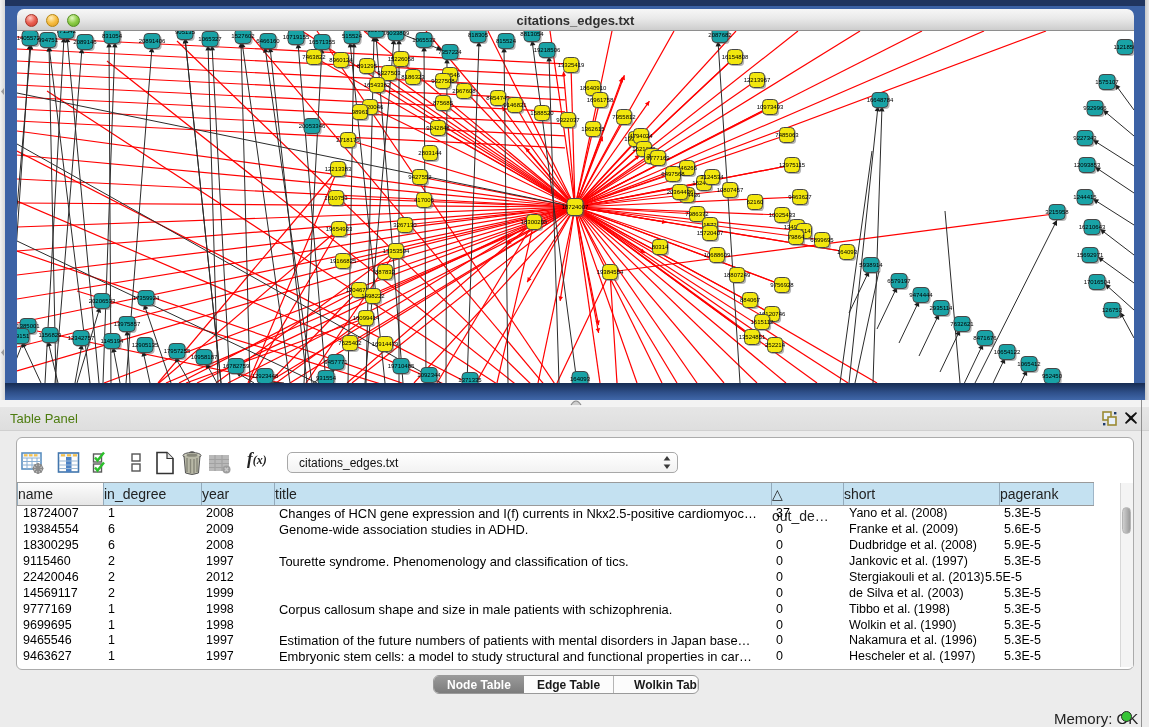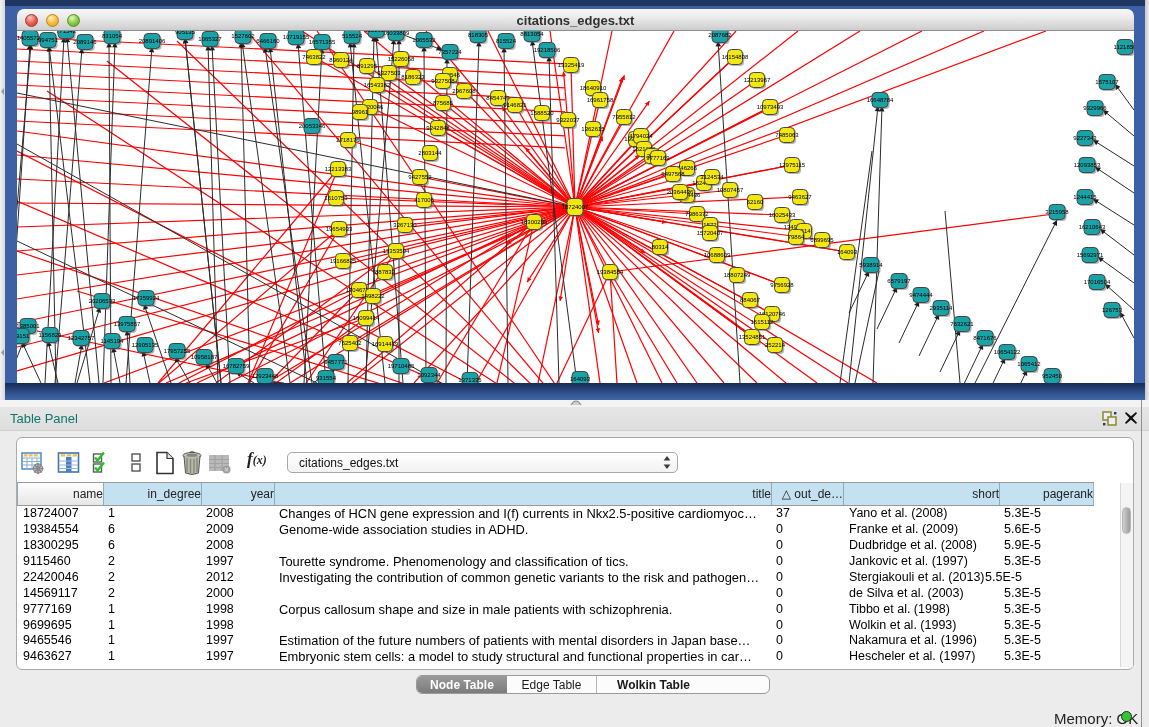--- a/index.html
+++ b/index.html
@@ -818,21 +818,21 @@
 </svg>
 
 <div class="abs" style="left:5px;top:383px;width:1140px;height:17px;background:linear-gradient(#172c52,#2e4f89 55%,#4067a9)"></div>
 
 <div class="abs" style="left:0;top:400px;width:1149px;height:327px;background:#ececec"></div>
 <div class="abs" style="left:0;top:400px;width:1149px;height:6px;background:#f3f3f3"></div>
 <svg class="abs" style="left:570px;top:400px" width="12" height="6" viewBox="0 0 12 6">
     <path d="M1 5 Q6 -3 11 5" fill="#cfcfcf" stroke="#8a8a8a" stroke-width="1.2"></path>
   </svg>
 <div class="abs" style="left:0;top:406px;width:1149px;height:25px;background:linear-gradient(#e6e6e6,#dedede);border-top:1px solid #f4f4f4;border-bottom:1px solid #d0d0d0"></div>
-<div class="abs" style="left:10px;top:411px;font-size:13px;color:#0f766e">Table Panel</div>
+<div class="abs" style="left:10px;top:411px;font-size:13px;color:#4d7c0f">Table Panel</div>
 
 <svg class="abs" style="left:1102px;top:411px" width="15" height="15" viewBox="0 0 15 15">
 <rect x="1" y="1" width="8" height="8" fill="#e8f0fa" stroke="#9a8a33" stroke-width="1.6"></rect>
 <rect x="6" y="6" width="8" height="8" fill="#e8f0fa" stroke="#9a8a33" stroke-width="1.6"></rect>
 <rect x="12" y="1" width="2.4" height="2.4" fill="#1c3a6b"></rect>
     <rect x="1" y="12" width="2.4" height="2.4" fill="#1c3a6b"></rect>
 </svg>
 <svg class="abs" style="left:1124px;top:411px" width="14" height="14" viewBox="0 0 14 14">
 <path d="M2 1 L7 5.2 L12 1 L13 2.2 L8.6 7 L13 11.8 L12 13 L7 8.8 L2 13 L1 11.8 L5.4 7 L1 2.2 Z" fill="#111"></path>
 </svg>
@@ -897,21 +897,21 @@
 
 <div class="abs" style="left:17px;top:482px;width:1077px;height:24px;background:#c4e1f1;border-top:1px solid #9a9a9a;border-bottom:1px solid #9a9a9a"></div>
 <div class="abs hdr" style="left:17px;top:483px;width:86px;background:linear-gradient(#fdfdfd,#e6e6e6)">name</div>
 <div class="abs hdr" style="left:103px;top:483px;width:98px">in_degree</div>
 <div class="abs hdr" style="left:201px;top:483px;width:73px">year</div>
 <div class="abs hdr" style="left:274px;top:483px;width:497px">title</div>
 <div class="abs hdr" style="left:771px;top:483px;width:72px">△ out_de…</div>
 <div class="abs hdr" style="left:843px;top:483px;width:156px">short</div>
 <div class="abs hdr" style="left:999px;top:483px;width:95px;border-right:1px solid #9fb6c8">pagerank</div>
 <style>
-.hdr{height:22px;font-size:12px;color:#222;text-align:right;line-height:22px;background:#c4e1f1;border-left:1px solid #93aabb}
+.hdr{height:22px;font-size:14px;color:#222;text-align:left;line-height:22px;background:#c4e1f1;border-left:1px solid #93aabb}
 .row{position:absolute;left:17px;width:1104px;height:16px;font-size:12.5px;color:#000}
 .row span{position:absolute;top:0;white-space:nowrap}
 .row .t{font-size:12.9px}
 </style>
 
 <div class="row" style="top:506px">
 <span style="left:6px">18724007</span>
     <span style="left:91px">1</span>
     <span style="left:189px">2008</span>
     <span class="t" style="left:262px">Changes of HCN gene expression and I(f) currents in Nkx2.5-positive cardiomyoc…</span>
@@ -942,48 +942,47 @@
     <span style="left:189px">1997</span>
     <span class="t" style="left:262px">Tourette syndrome. Phenomenology and classification of tics.</span>
     <span style="left:759px">0</span>
     <span style="left:832px">Jankovic et al. (1997)</span>
     <span style="left:987px">5.3E-5</span>
   </div>
 <div class="row" style="top:570px">
 <span style="left:6px">22420046</span>
     <span style="left:91px">2</span>
     <span style="left:189px">2012</span>
-    <span class="t" style="left:262px">Investigating the contribution of common genetic variants to the risk and pathogen…</span>
     <span style="left:759px">0</span>
     <span style="left:832px">Stergiakouli et al. (2013)</span>
     <span style="left:968px">5.5E-5</span>
   </div>
 <div class="row" style="top:586px">
 <span style="left:6px">14569117</span>
     <span style="left:91px">2</span>
-    <span style="left:189px">2000</span>
+    <span style="left:189px">1999</span>
     <span style="left:759px">0</span>
     <span style="left:832px">de Silva et al. (2003)</span>
     <span style="left:987px">5.3E-5</span>
   </div>
 <div class="row" style="top:602px">
 <span style="left:6px">9777169</span>
     <span style="left:91px">1</span>
     <span style="left:189px">1998</span>
     <span class="t" style="left:262px">Corpus callosum shape and size in male patients with schizophrenia.</span>
     <span style="left:759px">0</span>
     <span style="left:832px">Tibbo et al. (1998)</span>
     <span style="left:987px">5.3E-5</span>
   </div>
 <div class="row" style="top:618px">
 <span style="left:6px">9699695</span>
     <span style="left:91px">1</span>
     <span style="left:189px">1998</span>
     <span style="left:759px">0</span>
-    <span style="left:832px">Wolkin et al. (1993)</span>
+    <span style="left:832px">Wolkin et al. (1990)</span>
     <span style="left:987px">5.3E-5</span>
   </div>
 <div class="row" style="top:633px">
 <span style="left:6px">9465546</span>
     <span style="left:91px">1</span>
     <span style="left:189px">1997</span>
     <span class="t" style="left:262px">Estimation of the future numbers of patients with mental disorders in Japan base…</span>
     <span style="left:759px">0</span>
     <span style="left:832px">Nakamura et al. (1996)</span>
     <span style="left:987px">5.3E-5</span>
@@ -995,19 +994,19 @@
     <span class="t" style="left:262px">Embryonic stem cells: a model to study structural and functional properties in car…</span>
     <span style="left:759px">0</span>
     <span style="left:832px">Hescheler et al. (1997)</span>
     <span style="left:987px">5.3E-5</span>
   </div>
 
 <div class="abs" style="left:1120px;top:483px;width:1px;height:184px;background:#d8d8d8"></div>
 <div class="abs" style="left:1121px;top:483px;width:12px;height:184px;background:#f4f4f4"></div>
 <div class="abs" style="left:1122px;top:507px;width:9px;height:27px;border-radius:5px;background:linear-gradient(90deg,#cfcfcf,#9b9b9b);border:1px solid #b5b5b5"></div>
 
-<div class="abs" style="left:416px;top:675px;width:354px;height:19px;border:1px solid #9a9a9a;border-radius:6px;background:#fcfcfc;overflow:hidden">
+<div class="abs" style="left:433px;top:675px;width:266px;height:19px;border:1px solid #9a9a9a;border-radius:6px;background:#fcfcfc;overflow:hidden">
 <div class="abs" style="left:0;top:0;width:90px;height:19px;background:linear-gradient(#9a9a9a,#787878);color:#fff;font-size:12px;font-weight:bold;text-align:center;line-height:18px">Node Table</div>
-<div class="abs" style="left:90px;top:0;width:90px;height:19px;color:#1a1a1a;font-size:12px;font-weight:normal;text-align:center;line-height:18px;border-right:1px solid #b5b5b5">Edge Table</div>
+<div class="abs" style="left:90px;top:0;width:90px;height:19px;color:#1a1a1a;font-size:12px;font-weight:bold;text-align:center;line-height:18px;border-right:1px solid #b5b5b5">Edge Table</div>
 <div class="abs" style="left:180px;top:0;width:113px;height:19px;color:#1a1a1a;font-size:12px;font-weight:bold;text-align:center;line-height:18px">Wolkin Table</div>
 </div>
 
 <div class="abs" style="left:1054px;top:710px;font-size:15px;color:#222">Memory: OK</div>
 <div class="abs" style="left:1121px;top:711px;width:11px;height:11px;border-radius:50%;background:#35c435;border:1px solid #2a2a2a"></div>
 </body></html>

